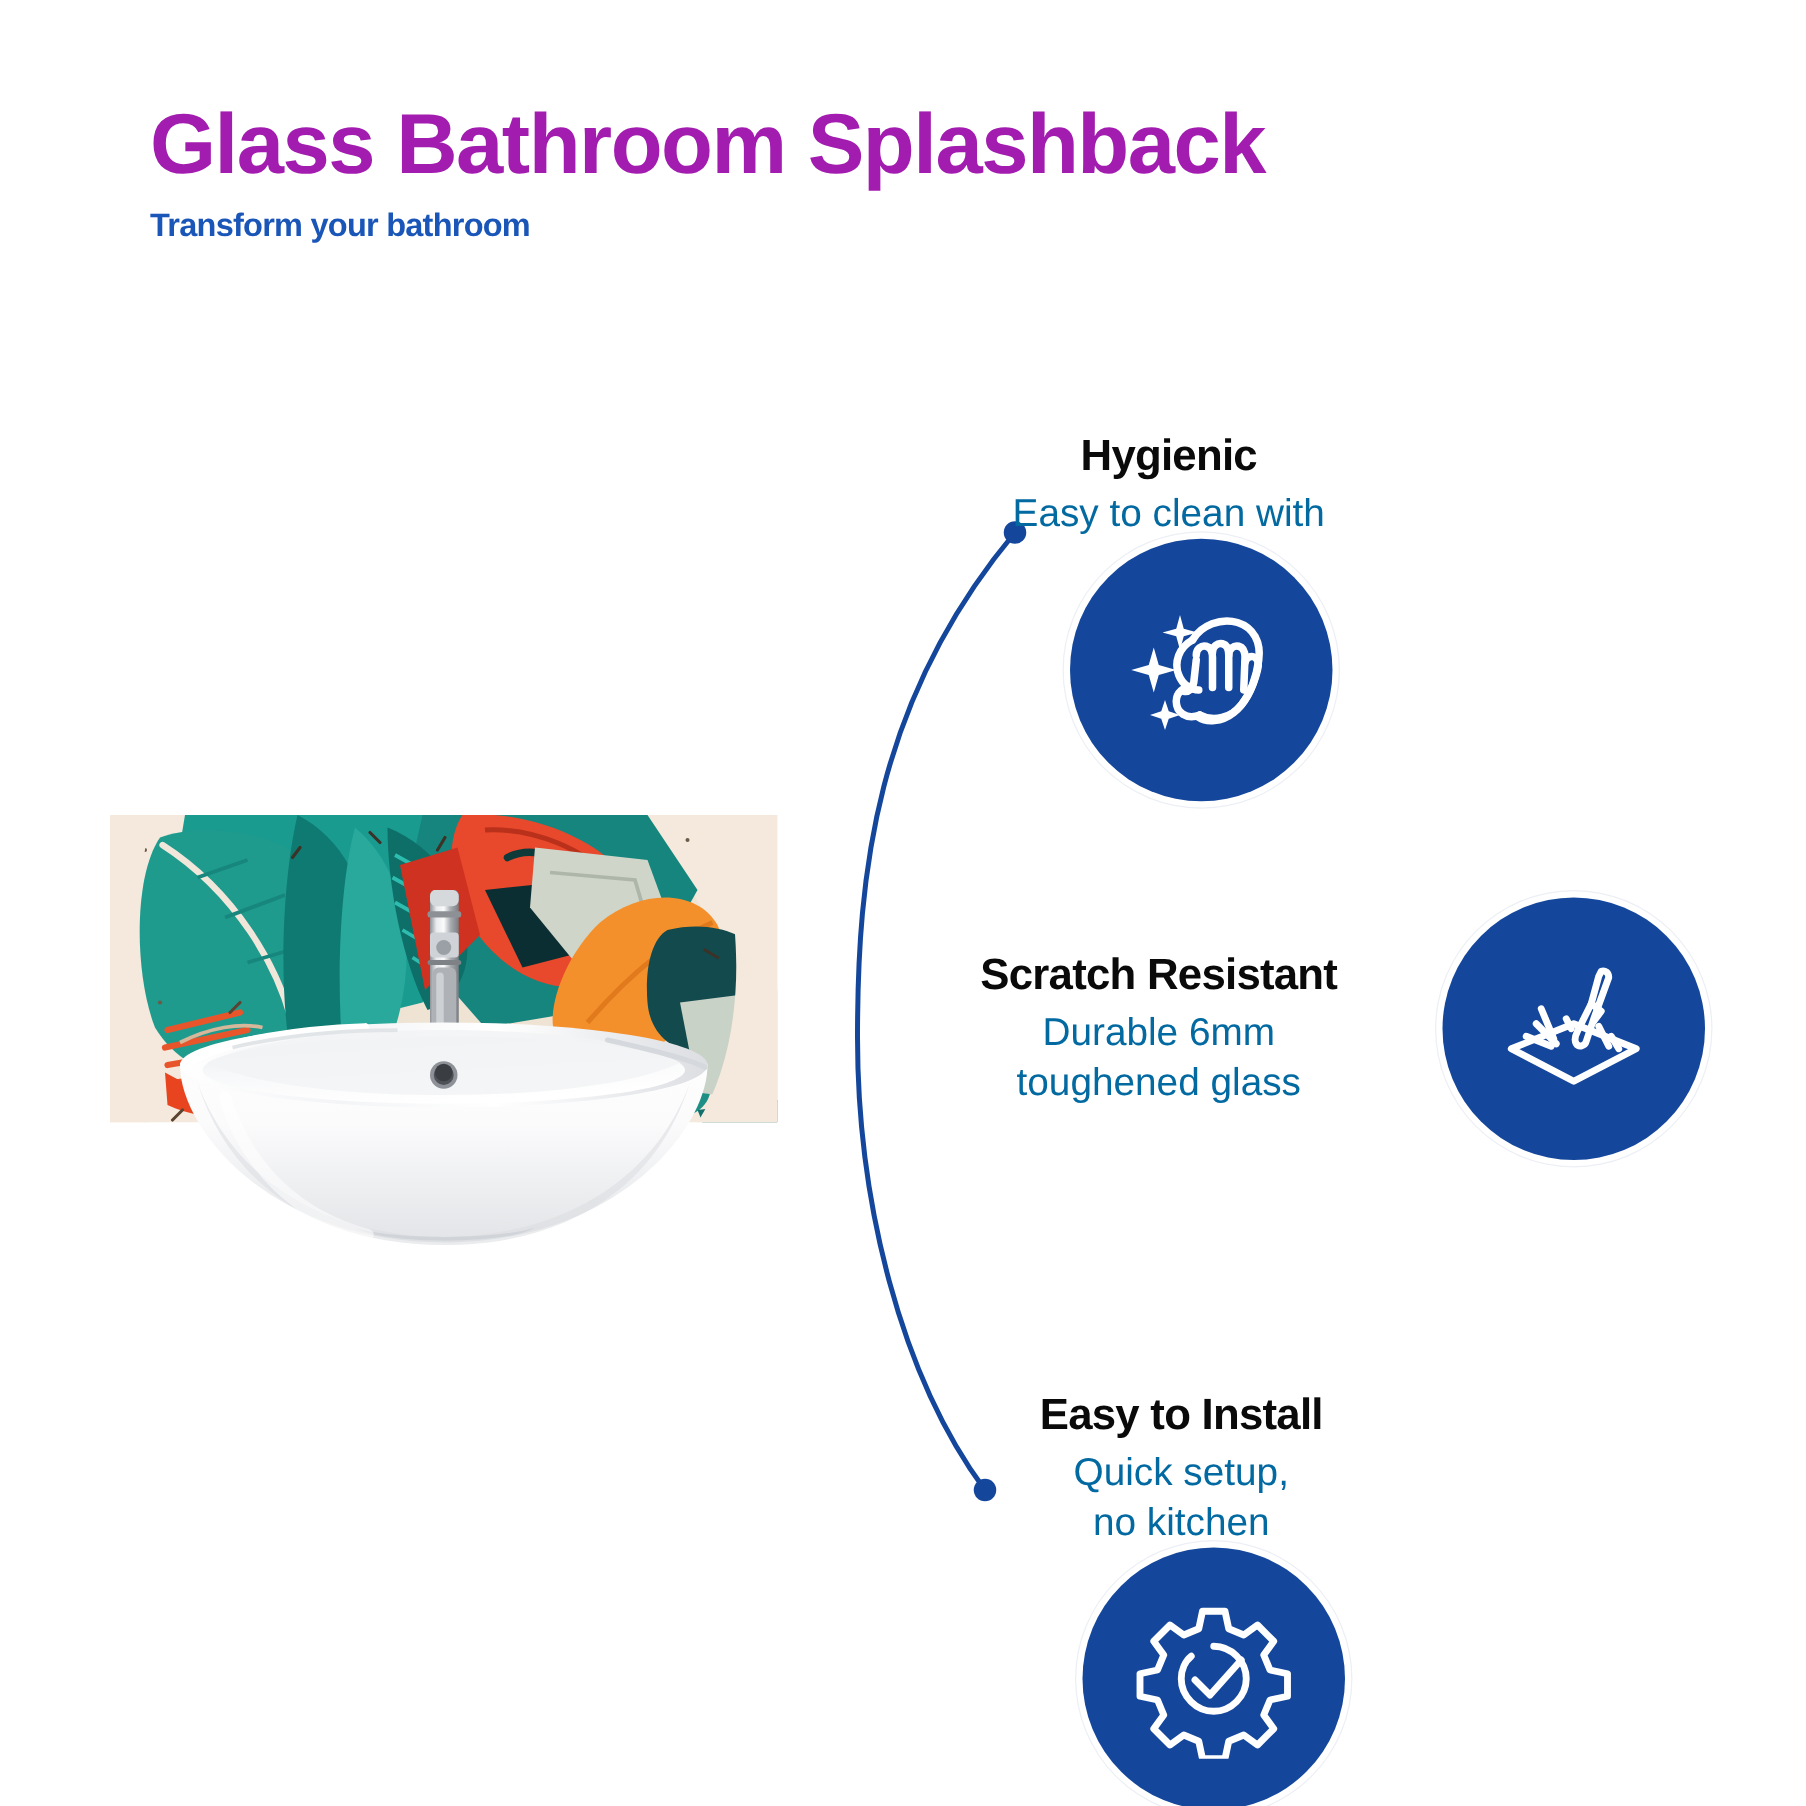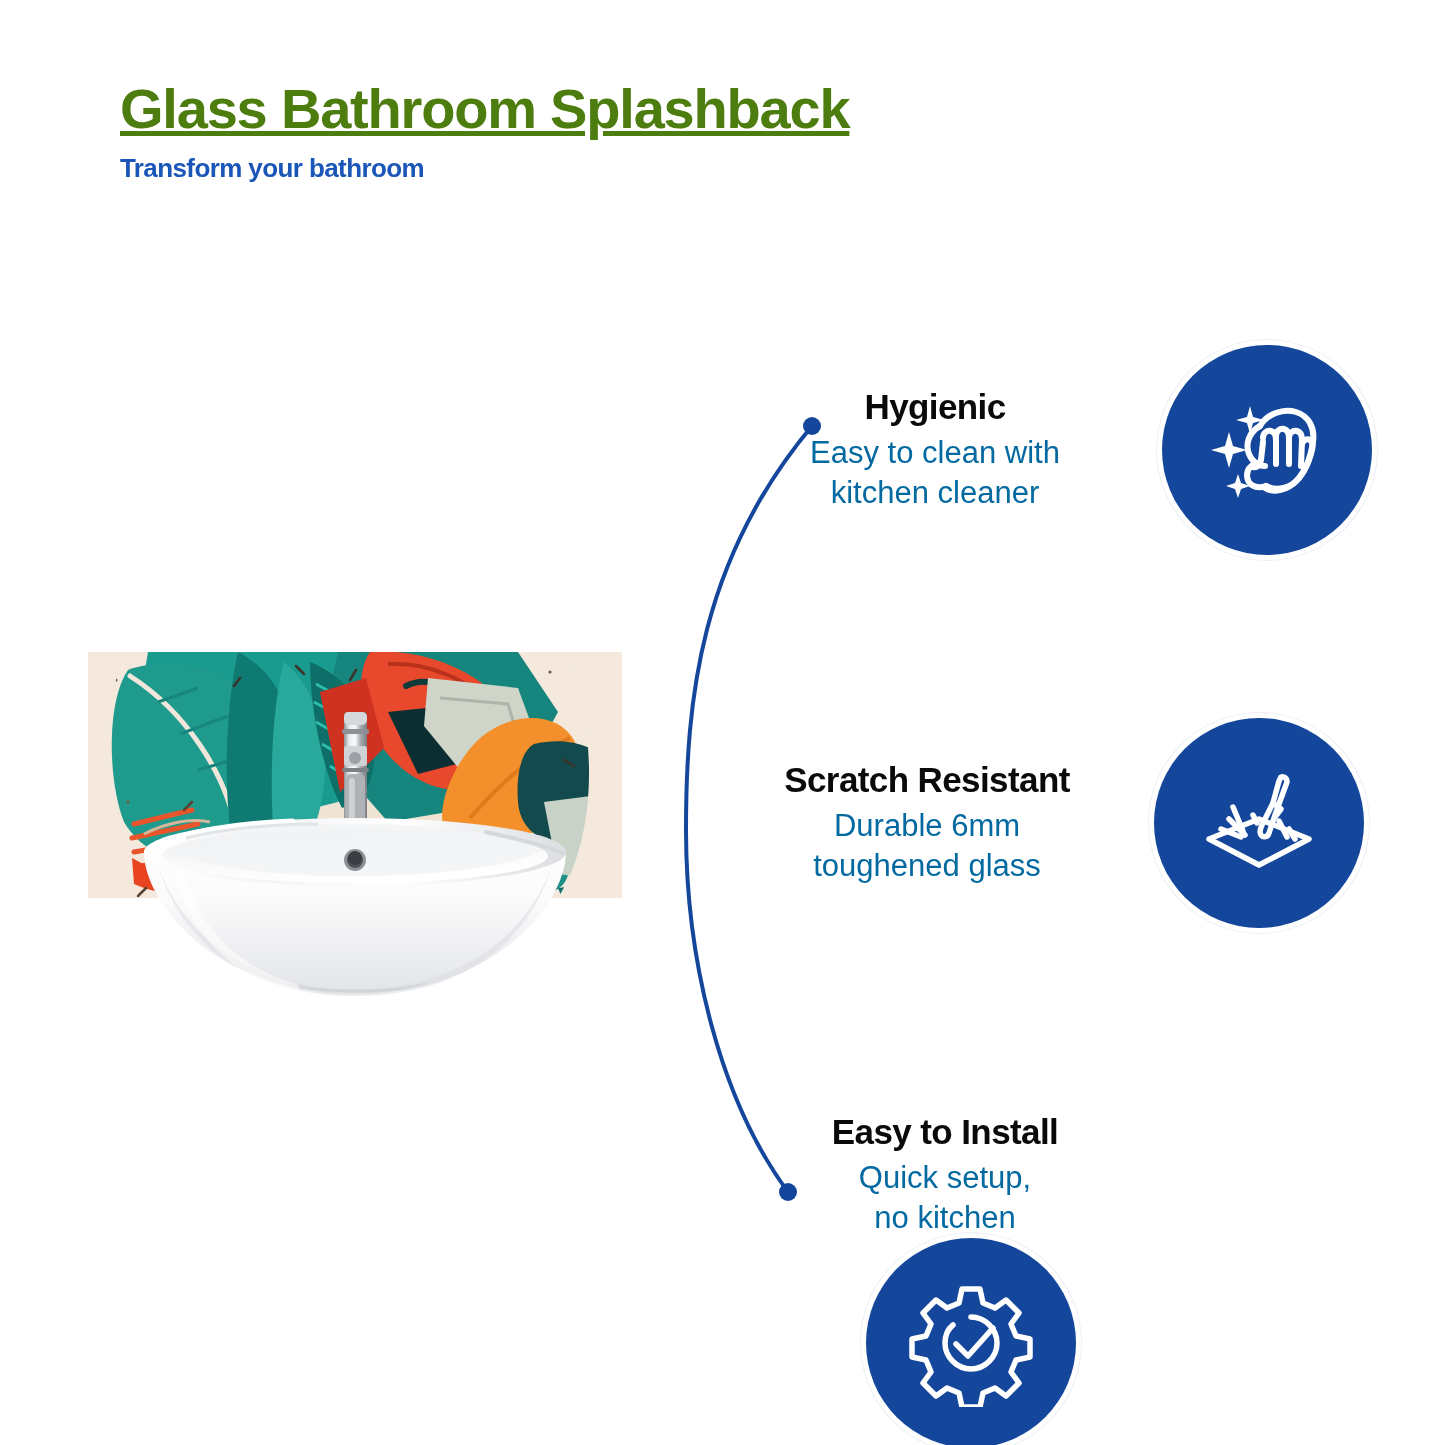--- a/index.html
+++ b/index.html
@@ -7,22 +7,22 @@
   body {
     background:#ffffff;
     font-family:"Liberation Sans", sans-serif;
     position:relative;
     overflow:hidden;
   }
 
   
   .header { position:absolute; left:120px; top:80px; width:1000px; }
   .title {
-    font-size:56px; font-weight:700; color:#4d7c0f;
-    letter-spacing:-1.2px; line-height:1.05; white-space:nowrap;text-decoration:underline;
+    font-size:68px; font-weight:700; color:#a21caf;
+    letter-spacing:-1.2px; line-height:1.05; white-space:nowrap;
   }
   .subtitle {
     font-size:26px; font-weight:700; color:#1a56b8;
     letter-spacing:-0.6px; line-height:1.05; margin-top:16px; white-space:nowrap;
   }
 
   
   .product { position:absolute; left:88px; top:652px; width:534px; height:353px; }
   .product svg { display:block; width:100%; height:100%; }
 
@@ -45,21 +45,21 @@
   .icon-circle {
     width:210px; height:210px; border-radius:50%;
     background:#14479c;
     margin-left:52px;
     display:flex; align-items:center; justify-content:center;
     box-shadow:0 0 0 5px #ffffff, 0 0 0 6px #eceff5;
     flex:none;
   }
   .icon-circle svg { width:128px; height:128px; display:block; }
 
-  .f1 { left:760px; top:345px; }
+  .f1 { left:760px; top:345px;flex-direction:column; }
   .f2 { left:752px; top:718px; }
   .f3 { left:770px; top:1112px;flex-direction:column; }
 </style>
 </head>
 <body>
 
 <div class="header">
   <div class="title">Glass Bathroom Splashback</div>
   <div class="subtitle">Transform your bathroom</div>
 </div>
@@ -212,21 +212,20 @@
   <path d="M812 426 C700 560 686 700 686 830 C686 960 720 1100 788 1192" stroke="#14479c" stroke-width="4" fill="none" stroke-linecap="round"></path>
   <circle cx="812" cy="426" r="9" fill="#14479c"></circle>
   <circle cx="788" cy="1192" r="9" fill="#14479c"></circle>
 </svg>
 
 <div class="feature f1">
   <div class="feature-text">
     <div class="feature-title">Hygienic</div>
     <div class="feature-desc">
       <span>Easy to clean with</span>
-      <span>kitchen cleaner</span>
     </div>
   </div>
   <div class="icon-circle">
     <svg viewBox="0 0 128 128">
       <g fill="none" stroke="#ffffff" stroke-width="6" stroke-linecap="round" stroke-linejoin="round">
 
         <path d="M57 40 C64 28 80 22 93 26 C106 30 112 42 110 56 C108 70 104 82 96 92 C88 102 74 106 63 100"></path>
         <path d="M57 40 C46 46 42 58 46 68 C49 76 56 80 62 80"></path>
 
         <path d="M63 100 C52 104 44 98 44 89 C44 82 50 77 57 77"></path>

